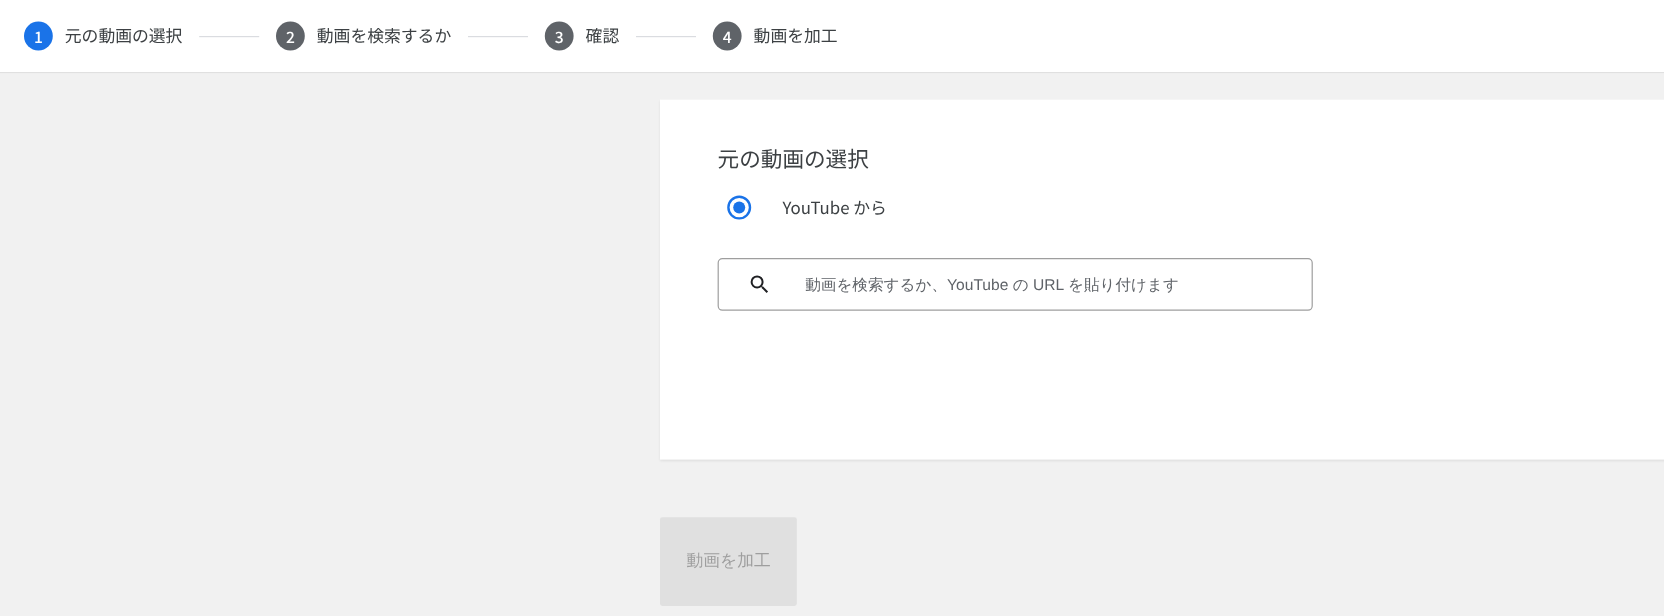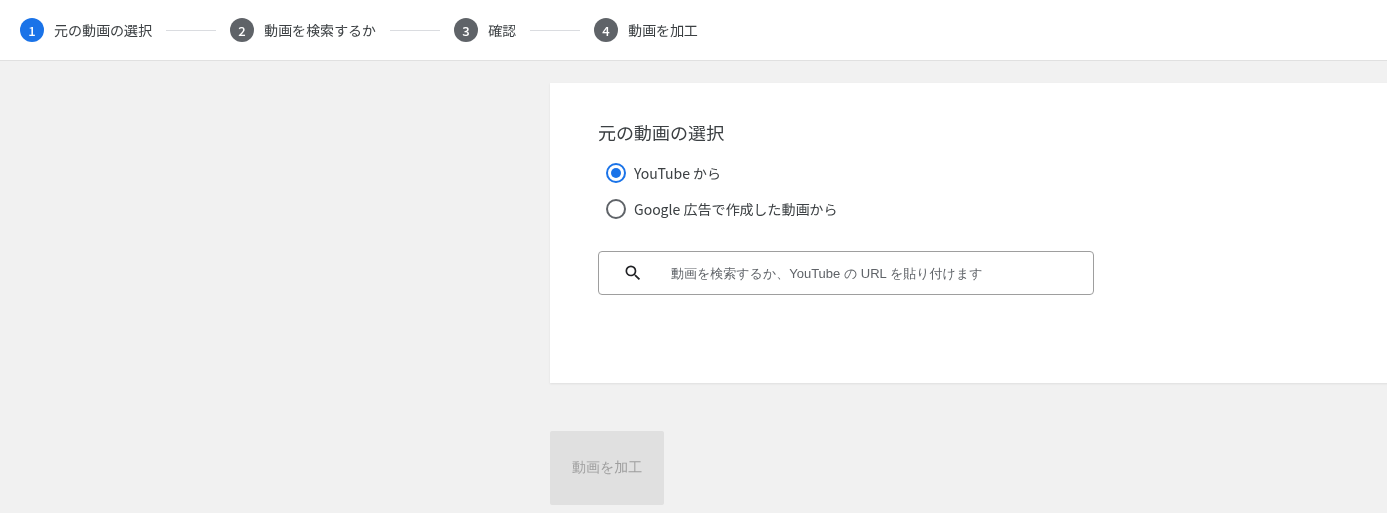--- a/index.html
+++ b/index.html
@@ -68,21 +68,21 @@
       color: #5f6368;
       margin-bottom: 20px;
     }
     .radio-group {
       margin-left: 8px;
       margin-bottom: 24px;
     }
     .radio-row {
       display: flex;
       align-items: center;
-      gap: 8px;
+      gap: 26px;
       padding: 8px 0;
       cursor: pointer;
     }
     .radio {
       width: 20px;
       height: 20px;
       border-radius: 50%;
       border: 2px solid #5f6368;
       display: flex;
       align-items: center;
@@ -173,24 +173,20 @@
 
 <div class="content-area">
   <div class="card">
     <h2 class="card-title">元の動画の選択</h2>
 
     <div class="radio-group">
       <div class="radio-row">
         <span class="radio selected"></span>
         <span class="radio-label">YouTube から</span>
       </div>
-      <div class="radio-row">
-        <span class="radio"></span>
-        <span class="radio-label">Google 広告で作成した動画から</span>
-      </div>
     </div>
 
     <div class="search-field">
       <span class="search-icon">
         <svg viewBox="0 0 24 24" fill="#202124">
             <path d="M15.5 14h-.79l-.28-.27A6.471 6.471 0 0016 9.5 6.5 6.5 0 109.5 16c1.61 0 3.09-.59 4.23-1.57l.27.28v.79l5 4.99L20.49 19l-4.99-5zm-6 0C7.01 14 5 11.99 5 9.5S7.01 5 9.5 5 14 7.01 14 9.5 11.99 14 9.5 14z"></path>
           </svg>
       </span>
       <input type="text" class="search-input" placeholder="動画を検索するか、YouTube の URL を貼り付けます" style="">
     </div>

